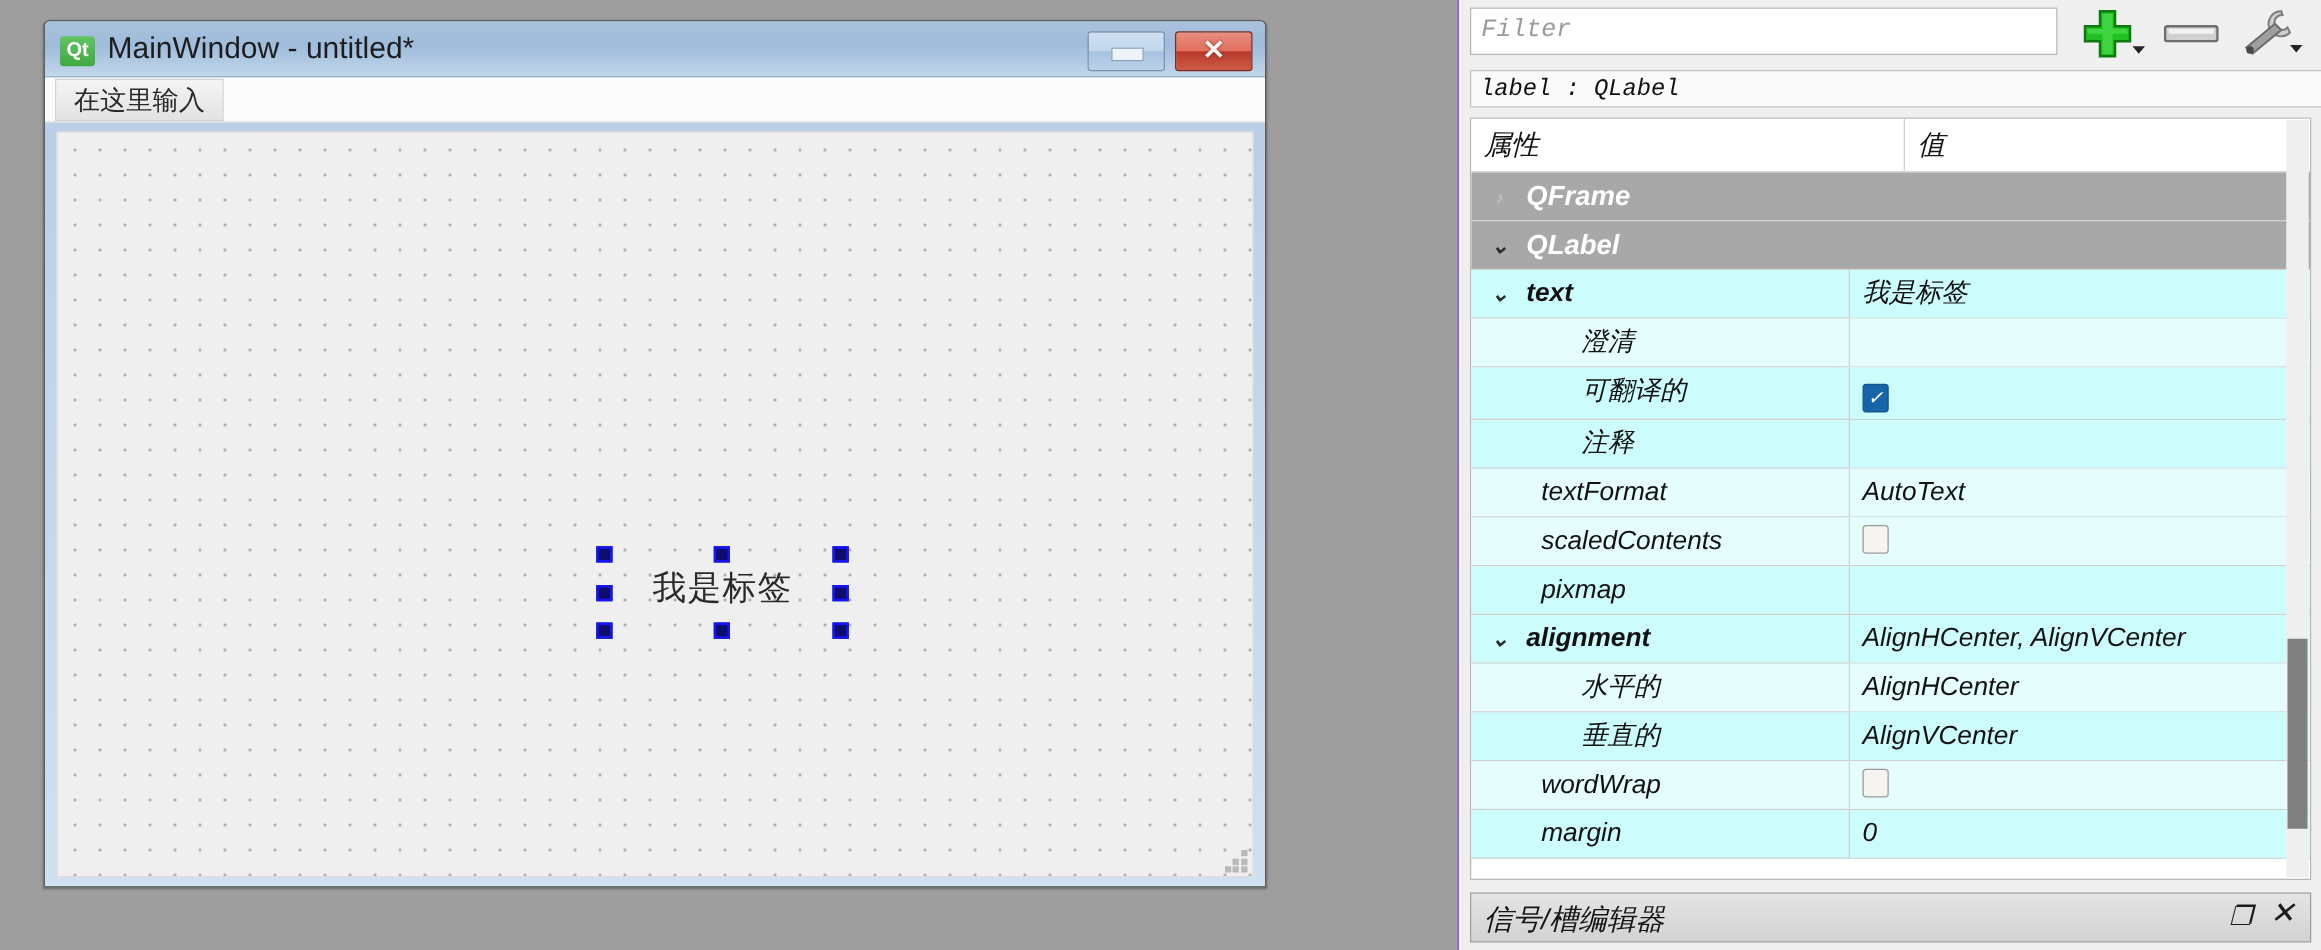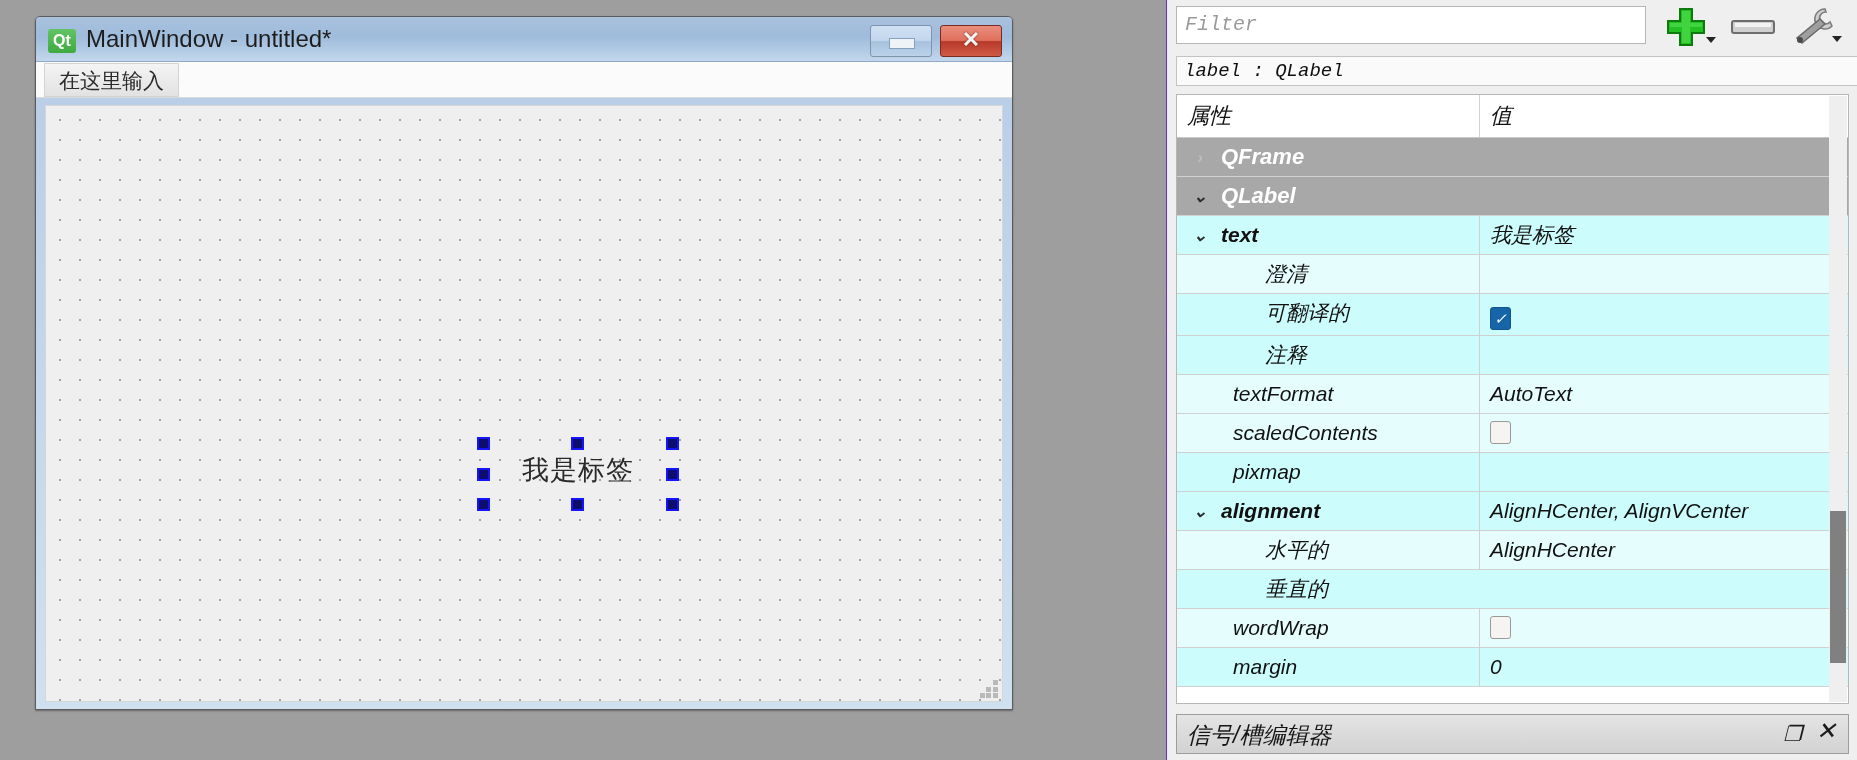--- a/index.html
+++ b/index.html
@@ -153,21 +153,21 @@
     font-size: 21px; color: #111;
     padding: 5px 0 5px 0; line-height: 28px;
     position: relative; overflow: hidden; white-space: nowrap;
   }
   .cell-val {
     flex: 1 1 auto; font-size: 21px; color: #111;
     padding: 5px 0 5px 10px; line-height: 28px;
     border-left: 1px solid #d0d0d0;
     overflow: hidden; white-space: nowrap;
   }
-  .row.hdr { background: #fff; border-bottom: 1px solid #c9c9c9; }
+  .row.hdr { background: #fff; border-bottom: 1px solid #c9c9c9; gap: 44px; }
   .row.hdr .cell-name, .row.hdr .cell-val { font-size: 22px; padding-top: 7px; padding-bottom: 7px; }
   .row.group { background: #a8a8a8; }
   .row.group .cell-name {
     color: #fff; font-weight: bold; font-size: 22px;
     border-left: none; width: 100%; flex: 1 1 auto;
   }
   .row.group .cell-val { border-left: none; }
   .row.c1 { background: #cdfcfc; }
   .row.c2 { background: #e6fdfd; }
   .row.c1 .cell-val, .row.c2 .cell-val { background: inherit; }
@@ -344,20 +344,21 @@
           <div class="row c1">
             <div class="cell-name nm-pad0 bold"><span class="twisty">⌄</span><span>alignment</span></div>
             <div class="cell-val"><span>AlignHCenter, AlignVCenter</span></div>
           </div>
           <div class="row c2">
             <div class="cell-name nm-pad2"><span>水平的</span></div>
             <div class="cell-val"><span>AlignHCenter</span></div>
           </div>
           <div class="row c1">
             <div class="cell-name nm-pad2"><span>垂直的</span></div>
+            <div class="cell-val"><span>AlignVCenter</span></div>
           </div>
           <div class="row c2">
             <div class="cell-name nm-pad1"><span>wordWrap</span></div>
             <div class="cell-val"><span class="chk"></span></div>
           </div>
           <div class="row c1">
             <div class="cell-name nm-pad1"><span>margin</span></div>
             <div class="cell-val"><span>0</span></div>
           </div>
         </div>

